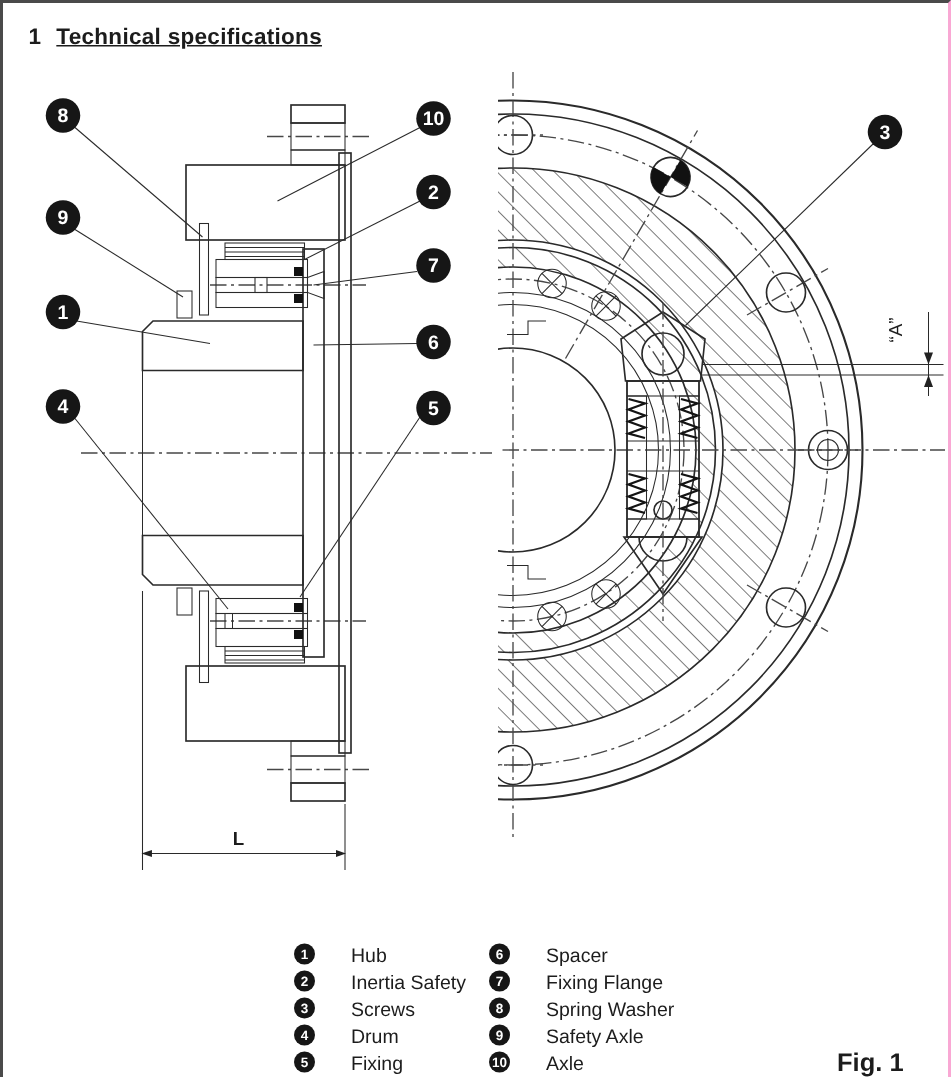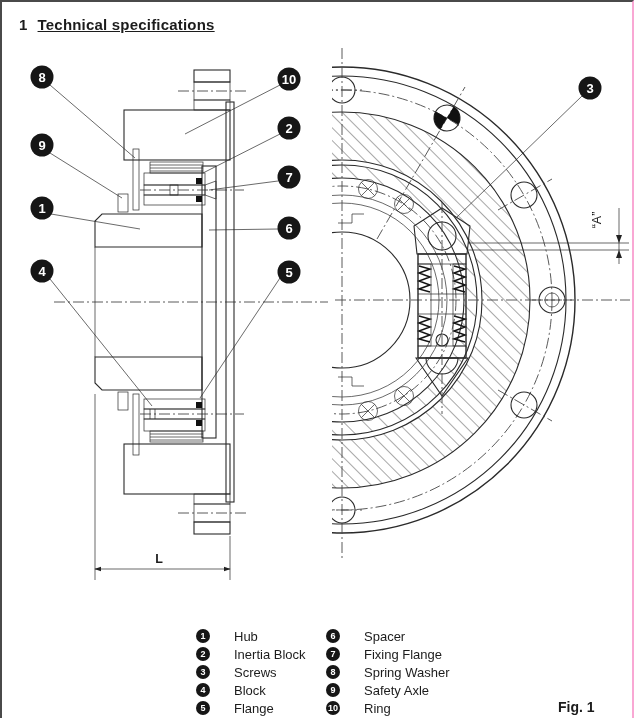--- a/index.html
+++ b/index.html
@@ -30,21 +30,21 @@
   .legend-item{display:flex;align-items:center;height:18px;}
   .legend-bullet{
     width:14px;height:14px;border-radius:50%;
     background:#161616;color:#ffffff;
     font-size:9px;font-weight:bold;line-height:14px;text-align:center;
     flex:0 0 14px;
   }
   .legend-label{margin-left:24px;font-size:13px;color:#1c1c1c;}
   .fig-label{
     position:absolute;left:556px;top:697px;
-    font-size:14px;font-weight:bold;color:#1c1c1c;
+    font-size:17px;font-weight:bold;color:#1c1c1c;
   }
   
   .ln{stroke:#2a2a2a;stroke-width:1.1;fill:none;}
   .lnh{stroke:#2a2a2a;stroke-width:1.4;fill:none;}
   .lnt{stroke:#2a2a2a;stroke-width:0.7;fill:none;}
   .cl{stroke:#474747;stroke-width:0.9;fill:none;stroke-dasharray:11 3 2 3;}
   .spring{stroke:#141414;stroke-width:1.5;fill:none;}
   .calloutc{fill:#161616;stroke:none;}
   .calloutt{fill:#ffffff;font-size:13px;font-weight:bold;text-anchor:middle;}
   .dimt{fill:#1c1c1c;font-size:12.5px;}
@@ -314,33 +314,33 @@
   </svg>
 
   <div class="legend">
     <div class="legend-col c1">
       <div class="legend-item">
           <span class="legend-bullet">1</span>
           <span class="legend-label">Hub</span>
         </div>
       <div class="legend-item">
           <span class="legend-bullet">2</span>
-          <span class="legend-label">Inertia Block</span>
+          <span class="legend-label">Inertia Safety</span>
         </div>
       <div class="legend-item">
           <span class="legend-bullet">3</span>
           <span class="legend-label">Screws</span>
         </div>
       <div class="legend-item">
           <span class="legend-bullet">4</span>
-          <span class="legend-label">Block</span>
+          <span class="legend-label">Drum</span>
         </div>
       <div class="legend-item">
           <span class="legend-bullet">5</span>
-          <span class="legend-label">Flange</span>
+          <span class="legend-label">Fixing</span>
         </div>
     </div>
     <div class="legend-col c2">
       <div class="legend-item">
           <span class="legend-bullet">6</span>
           <span class="legend-label">Spacer</span>
         </div>
       <div class="legend-item">
           <span class="legend-bullet">7</span>
           <span class="legend-label">Fixing Flange</span>
@@ -348,19 +348,19 @@
       <div class="legend-item">
           <span class="legend-bullet">8</span>
           <span class="legend-label">Spring Washer</span>
         </div>
       <div class="legend-item">
           <span class="legend-bullet">9</span>
           <span class="legend-label">Safety Axle</span>
         </div>
       <div class="legend-item">
           <span class="legend-bullet">10</span>
-          <span class="legend-label">Ring</span>
+          <span class="legend-label">Axle</span>
         </div>
     </div>
   </div>
 
   <div class="fig-label">Fig. 1</div>
 </div>
 
 </body></html>

